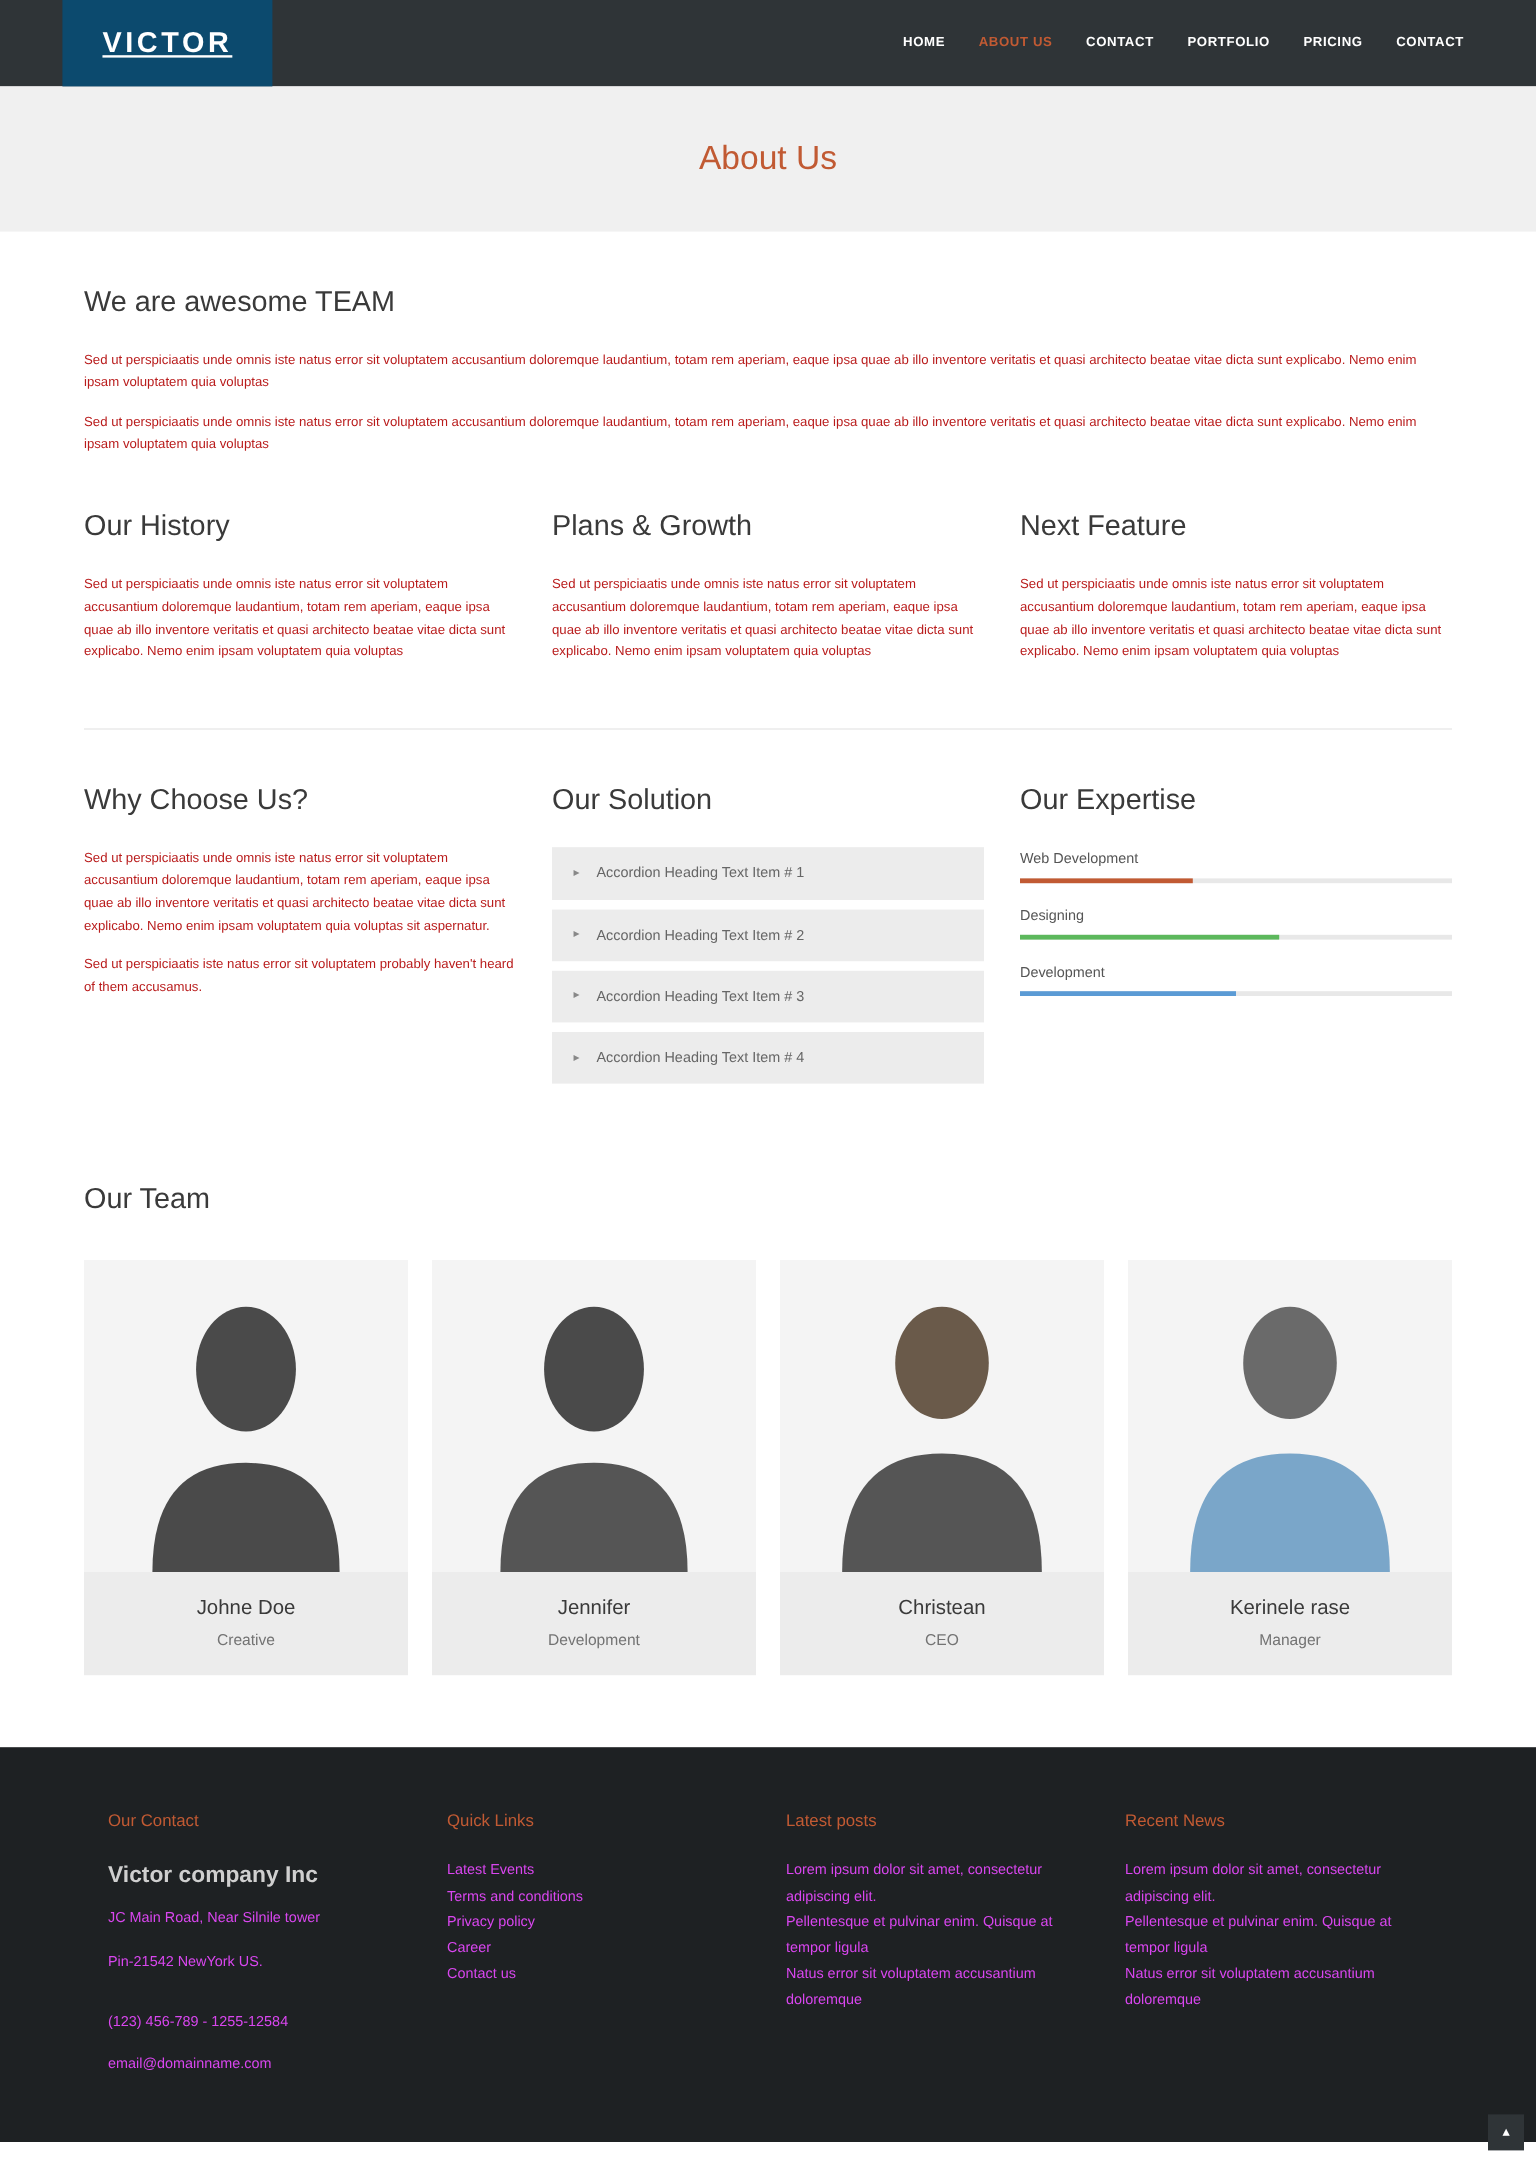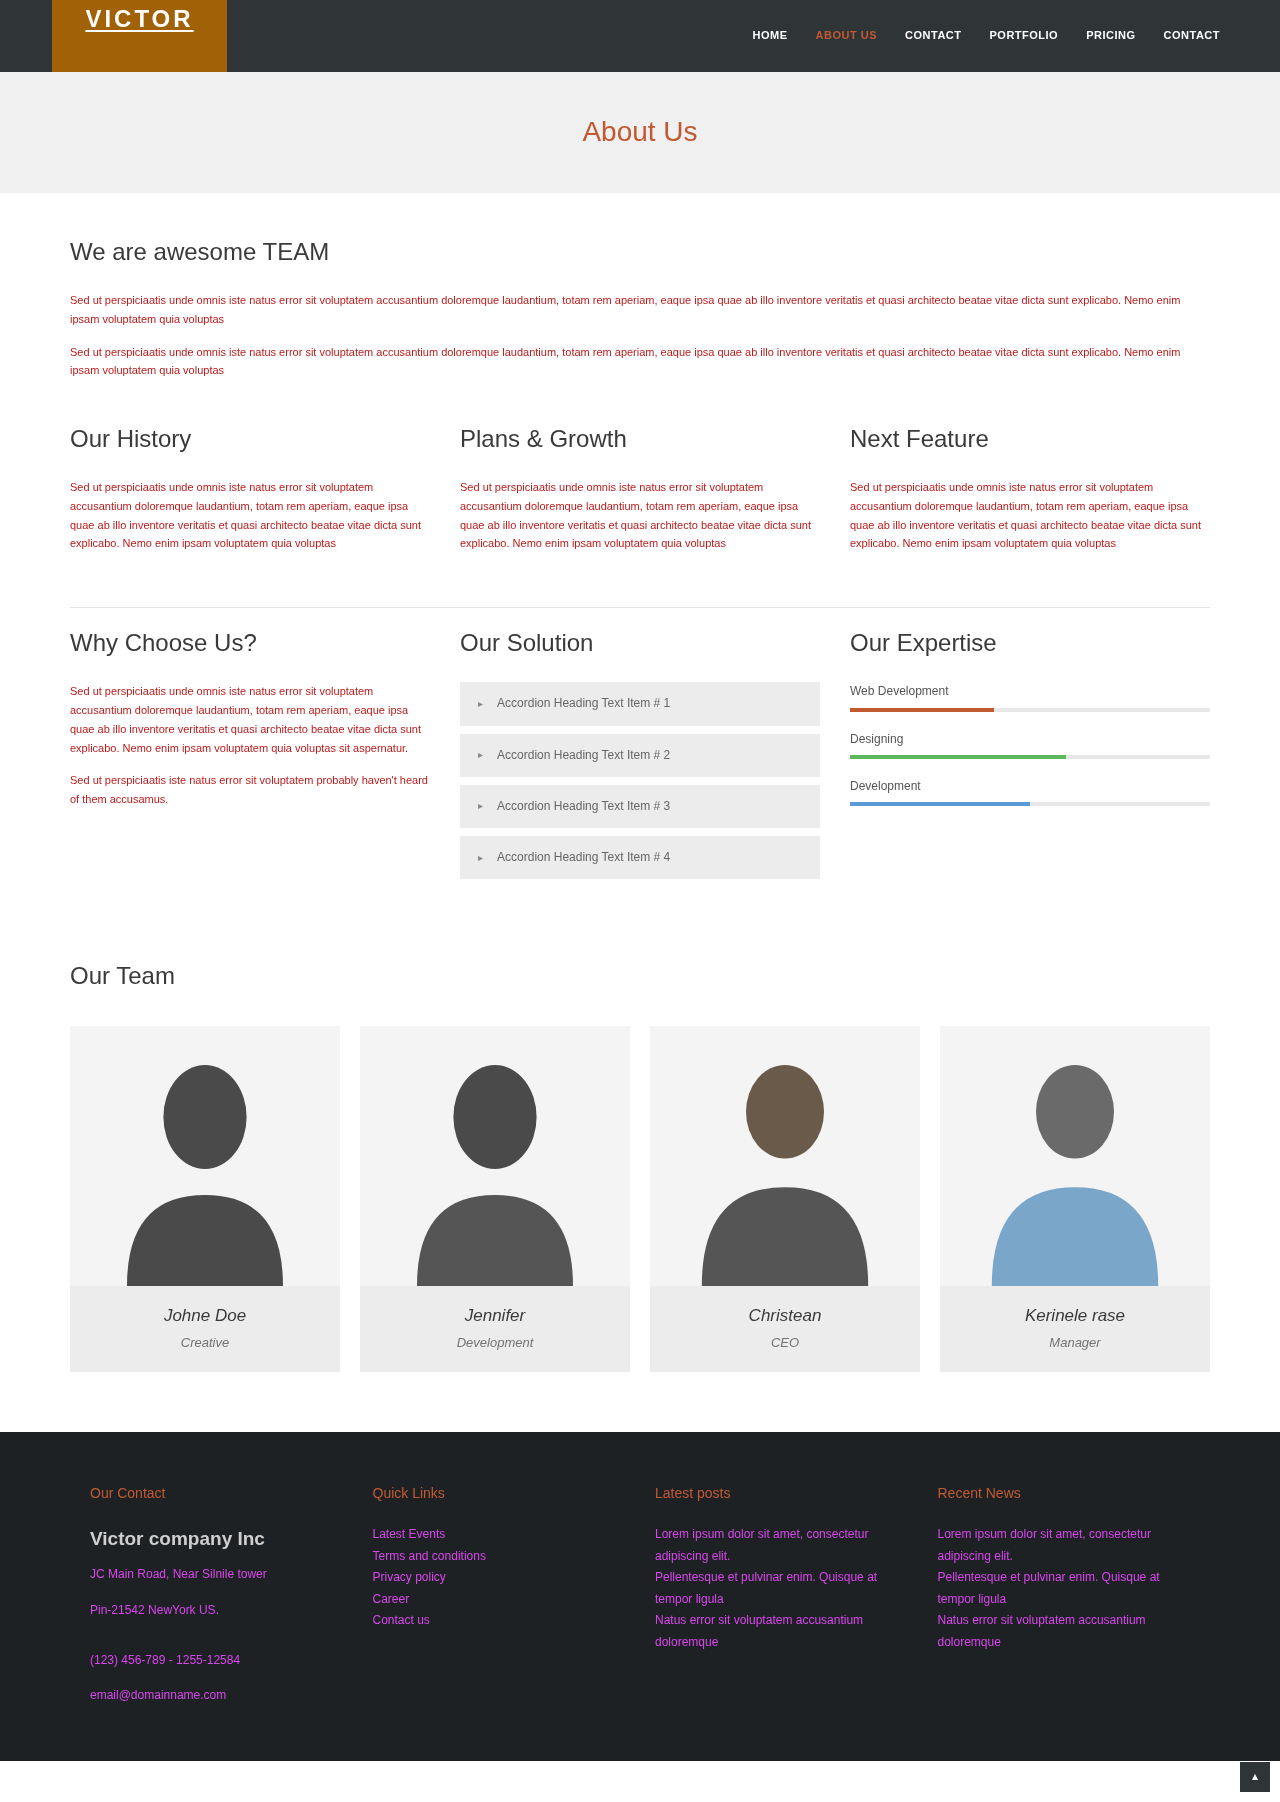--- a/index.html
+++ b/index.html
@@ -1,40 +1,40 @@
 <!DOCTYPE html>
 <html><head>
 <meta charset="utf-8">
 <style>
 * { margin: 0; padding: 0; box-sizing: border-box; }
 body { font-family: Arial, Helvetica, sans-serif; background: #fff; color: #555; font-size: 14px; line-height: 1.6; }
 .navbar { background: #2f3437; height: 72px; display: flex; align-items: stretch; padding: 0 60px 0 0; }
-.logo-box { background: #a16207; width: 175px; display: flex; align-items: flex-start; justify-content: center; margin-left: 52px; }
+.logo-box { background: #0c4a6e; width: 175px; display: flex; align-items: center; justify-content: center; margin-left: 52px; }
 .logo-box span { color: #fff; font-weight: 700; letter-spacing: 3px; font-size: 24px; text-decoration: underline; text-decoration-thickness: 2px; text-underline-offset: 3px; }
 .nav-menu { margin-left: auto; display: flex; align-items: center; gap: 28px; }
 .nav-menu a { color: #fff; text-decoration: none; font-size: 11px; font-weight: 600; letter-spacing: 0.5px; }
 .nav-menu a.active { color: #c15a33; }
 .page-header { background: #f0f0f0; padding: 38px 0; text-align: center; }
 .page-header h1 { color: #c15a33; font-size: 28px; font-weight: 400; }
 .container { max-width: 1140px; margin: 0 auto; padding: 0 20px; }
 .section { padding: 40px 0; }
 h2 { color: #3a3a3a; font-size: 24px; font-weight: 400; margin-bottom: 20px; }
 p { color: #b91c1c; font-size: 11px; line-height: 1.7; margin-bottom: 14px; }
 .row3 { display: flex; gap: 30px; margin-top: 40px; padding-bottom: 40px; border-bottom: 1px solid #e5e5e5; }
 .col3 { flex: 1; }
-.row3b { display: flex; gap: 30px; margin-top: 16px; }
+.row3b { display: flex; gap: 30px; margin-top: 40px; }
 .accordion-item { background: #ececec; padding: 12px 18px; margin-bottom: 8px; display: flex; align-items: center; gap: 14px; font-size: 12px; color: #666; cursor: pointer; }
 .accordion-item .chev { font-size: 10px; color: #888; }
 .skill { margin-bottom: 18px; }
 .skill-label { font-size: 12px; color: #555; margin-bottom: 6px; }
 .skill-bar { height: 4px; background: #e8e8e8; position: relative; }
 .skill-fill { height: 100%; position: absolute; left: 0; top: 0; }
 .team-section { padding: 30px 0 60px; }
 .team-grid { display: flex; gap: 20px; margin-top: 30px; }
-.team-card { flex: 1; font-style: italic; }
+.team-card { flex: 1; }
 .team-img { height: 260px; background: #f4f4f4; display: flex; align-items: flex-end; justify-content: center; overflow: hidden; position: relative; }
 .team-img svg { width: 100%; height: 100%; }
 .team-info { background: #ececec; text-align: center; padding: 16px 10px 18px; }
 .team-name { color: #3a3a3a; font-size: 17px; font-weight: 400; margin-bottom: 4px; }
 .team-role { color: #737373; font-size: 13px; }
 .footer { background: #1e2123; color: #aaa; padding: 50px 0 40px; }
 .footer .container { display: flex; gap: 30px; }
 .footer-col { flex: 1; }
 .footer h4 { color: #c15a33; font-size: 14px; font-weight: 400; margin-bottom: 20px; }
 .footer h5 { color: #cfcfcf; font-size: 19px; font-weight: 600; margin-bottom: 10px; }

